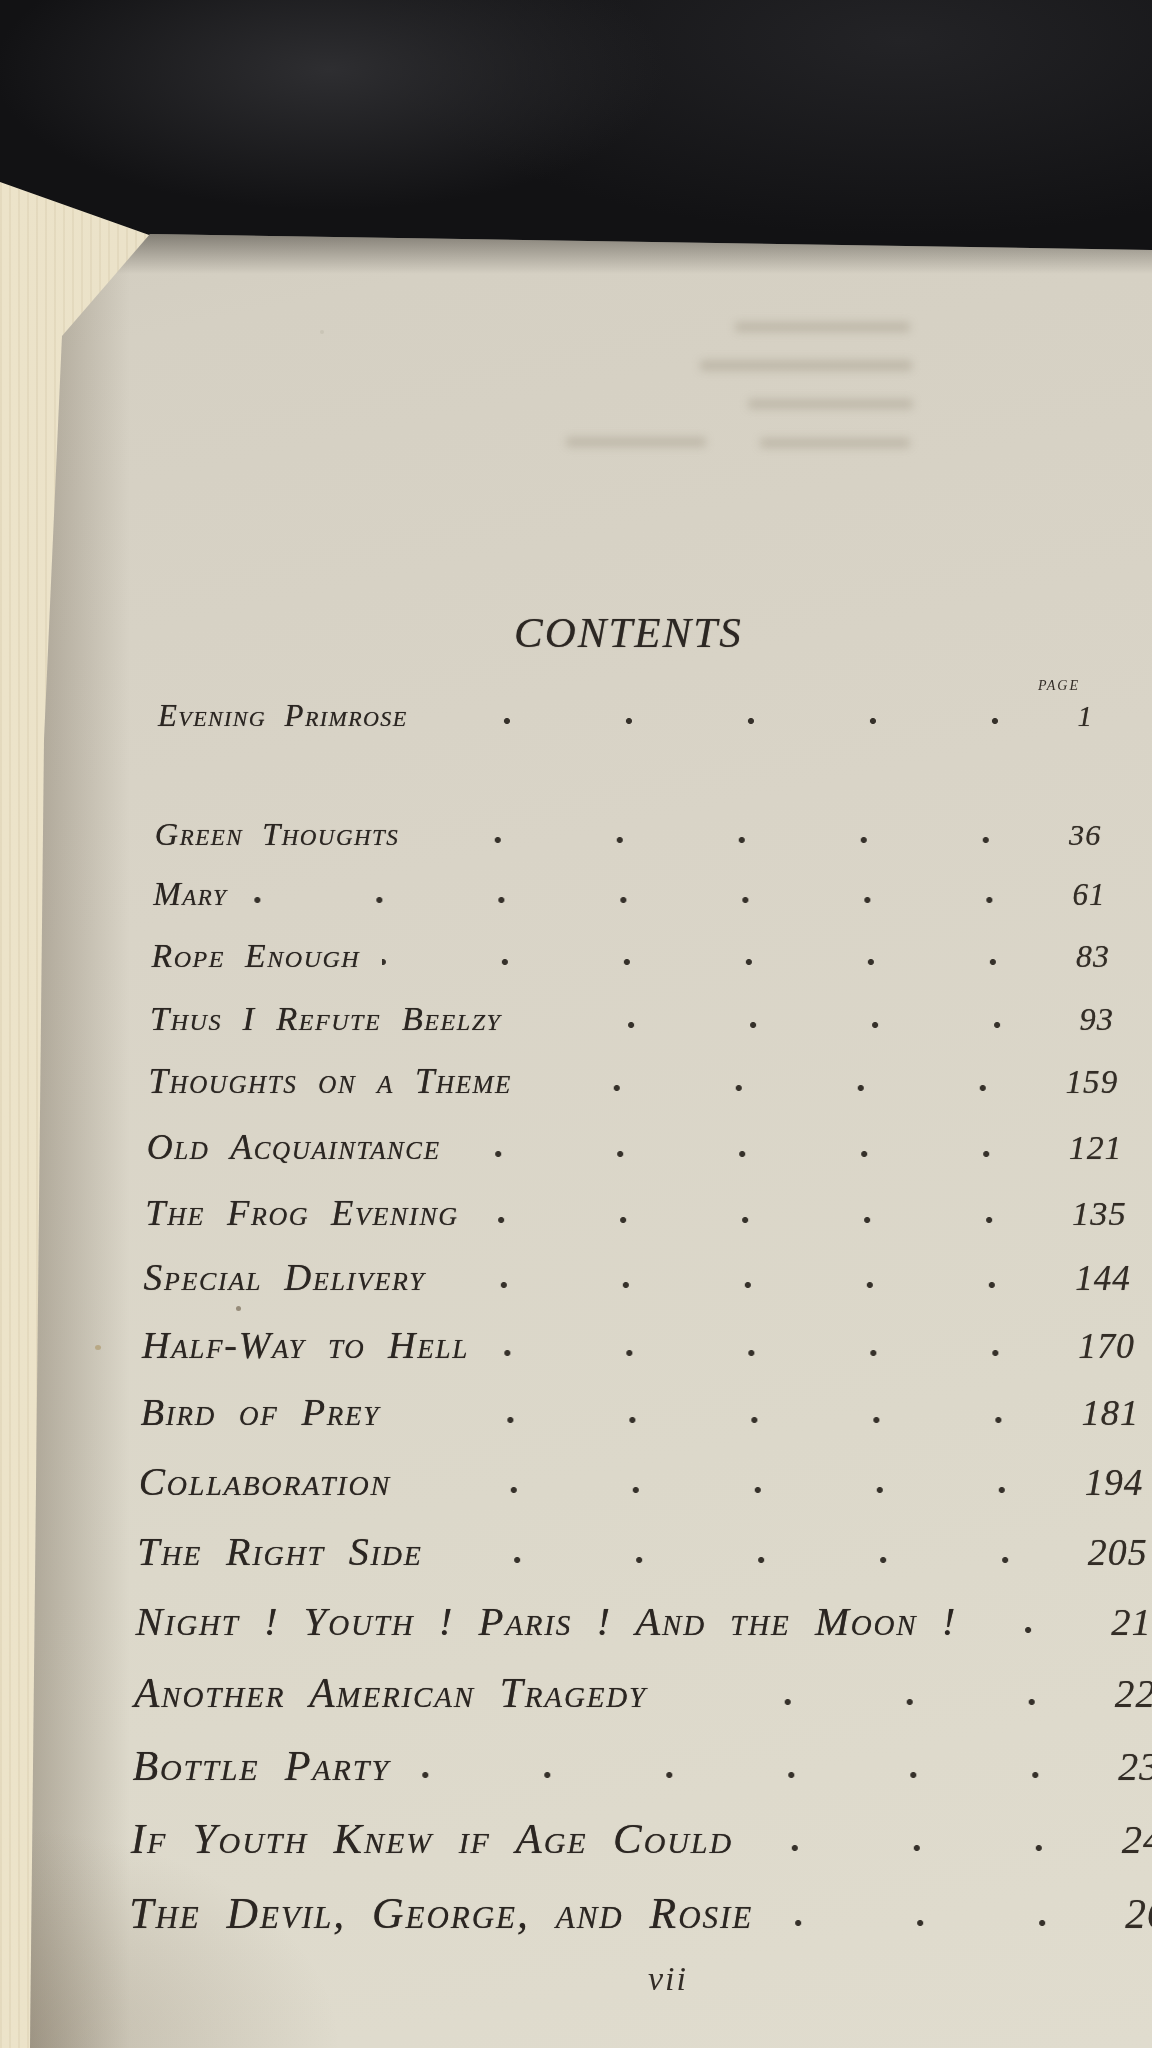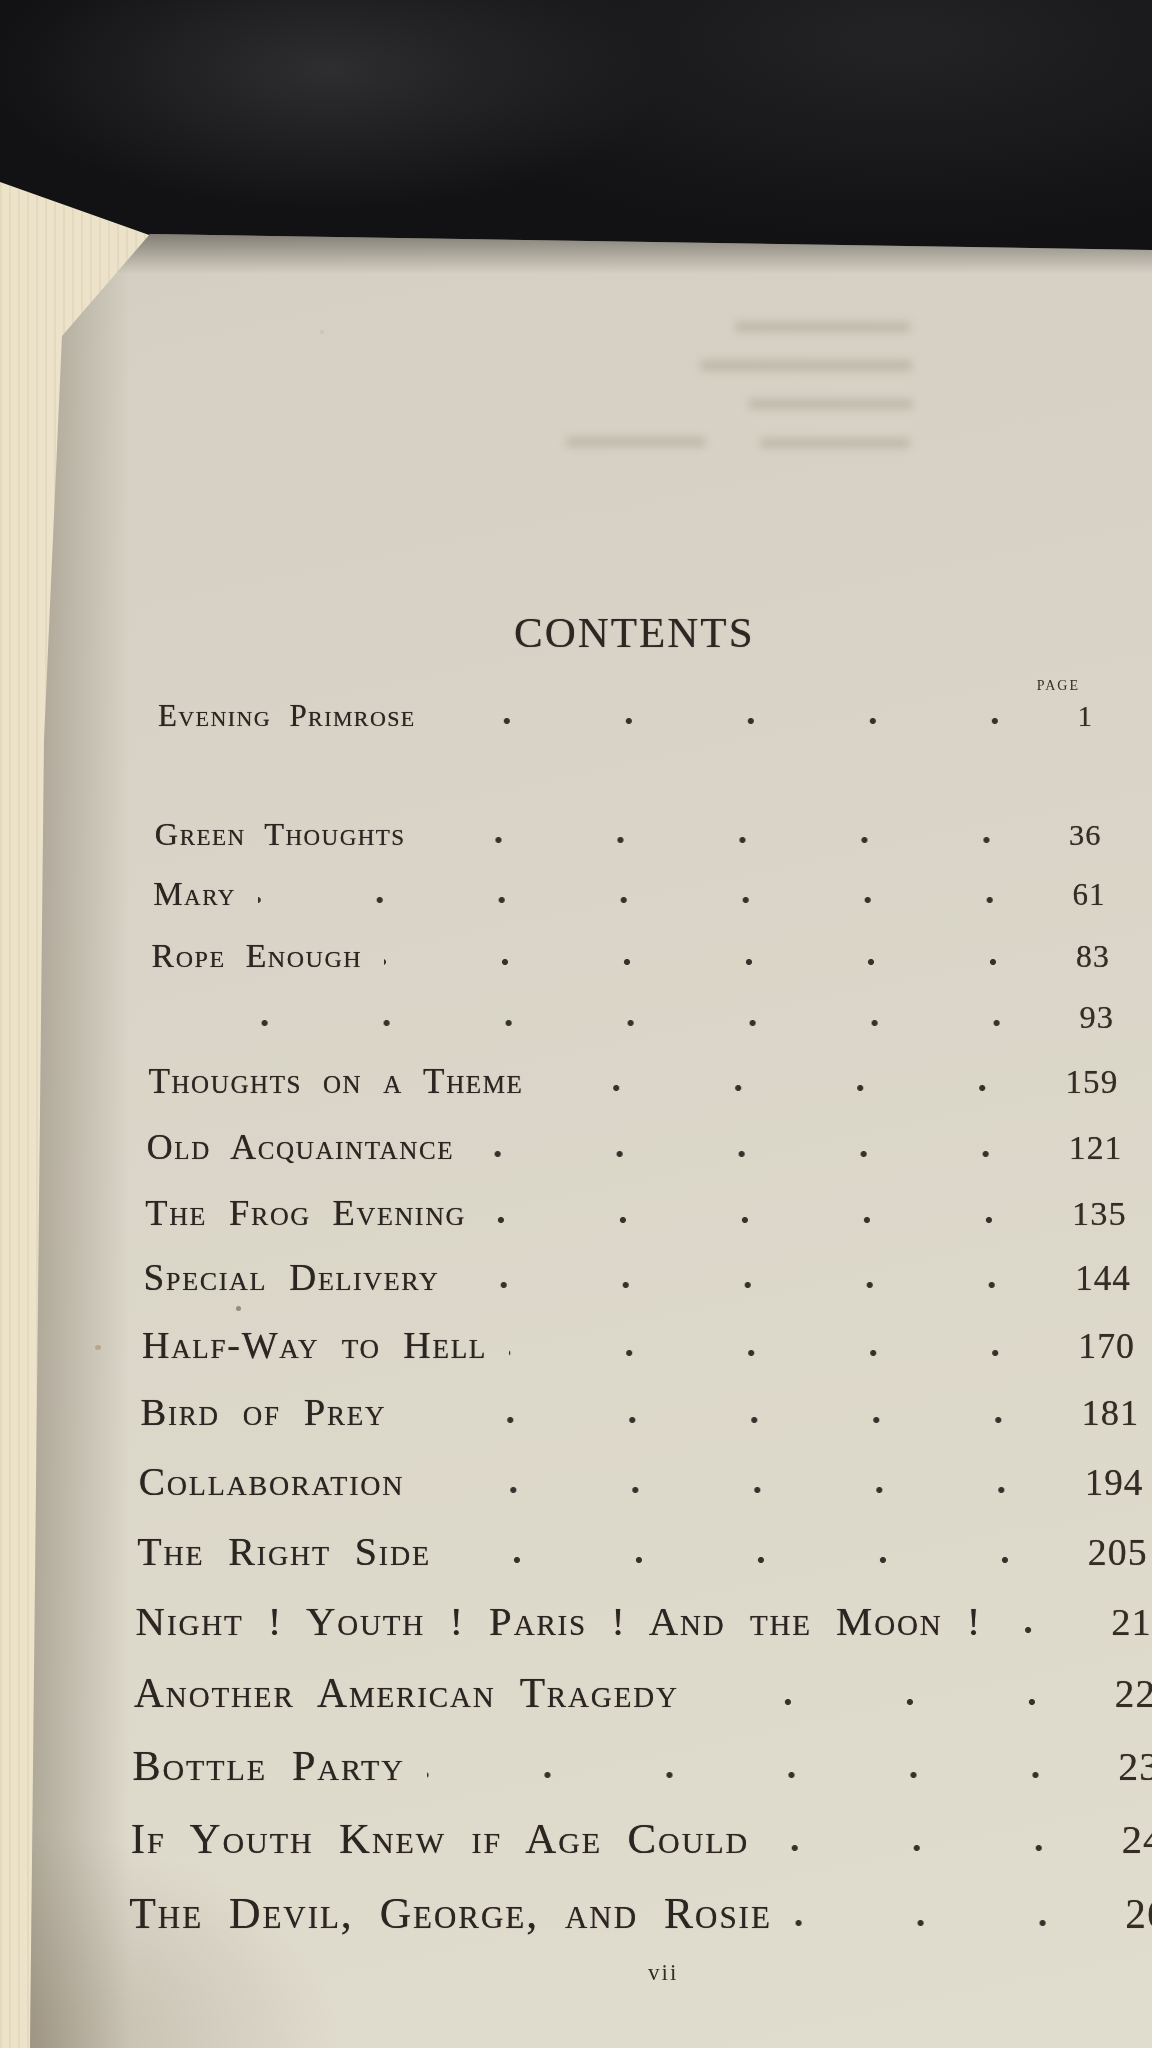--- a/index.html
+++ b/index.html
@@ -1,21 +1,21 @@
 <!DOCTYPE html>
 <html><head>
 <meta charset="utf-8">
 <style>
   html,body{margin:0;padding:0;}
   body{
     width:1152px;height:2048px;overflow:hidden;position:relative;
     background:#131314;
     font-family:"Liberation Serif","DejaVu Serif",serif;
   }
-  .photo{position:absolute;inset:0;}
+  .photo{position:absolute;inset:0;font-style:italic;}
   
   .backdrop{
     position:absolute;inset:0;
     background:
       radial-gradient(480px 200px at 330px 70px, #2e2e31 0%, rgba(30,30,33,0) 70%),
       radial-gradient(700px 260px at 900px 40px, #232326 0%, rgba(25,25,27,0) 75%),
       #121214;
   }
   
   .under-pages{
@@ -83,21 +83,21 @@
     background-size:122px 8px;background-repeat:repeat-x;
     background-position:right 4px bottom 1px;
   }
   .toc-page{
     flex:0 0 auto;text-align:right;
     font-size:calc(29px + (var(--i) * 0.68px));
     letter-spacing:1px;color:#332d26;text-shadow:0 0 0.7px rgba(43,38,34,.7);
   }
   .folio{
     position:absolute;left:648px;top:1960px;
-    font-size:23px;letter-spacing:2px;color:#332d27;
+    font-size:34px;letter-spacing:2px;color:#332d27;
   }
 </style>
 </head>
 <body>
 
 <div class="photo">
   <div class="backdrop"></div>
   <div class="under-pages"></div>
 
   <div class="page-main">
@@ -131,20 +131,21 @@
     <span class="toc-title">Mary</span>
     <span class="toc-leader"></span>
     <span class="toc-page">61</span>
   </div>
         <div class="toc-row" style="--i: 4; --i2: 16;">
     <span class="toc-title">Rope Enough</span>
     <span class="toc-leader"></span>
     <span class="toc-page">83</span>
   </div>
         <div class="toc-row" style="--i: 5; --i2: 25;">
+    <span class="toc-title">Thus I Refute Beelzy</span>
     <span class="toc-leader"></span>
     <span class="toc-page">93</span>
   </div>
         <div class="toc-row" style="--i: 6; --i2: 36;">
     <span class="toc-title">Thoughts on a Theme</span>
     <span class="toc-leader"></span>
     <span class="toc-page">159</span>
   </div>
         <div class="toc-row" style="--i: 7; --i2: 49;">
     <span class="toc-title">Old Acquaintance</span>

